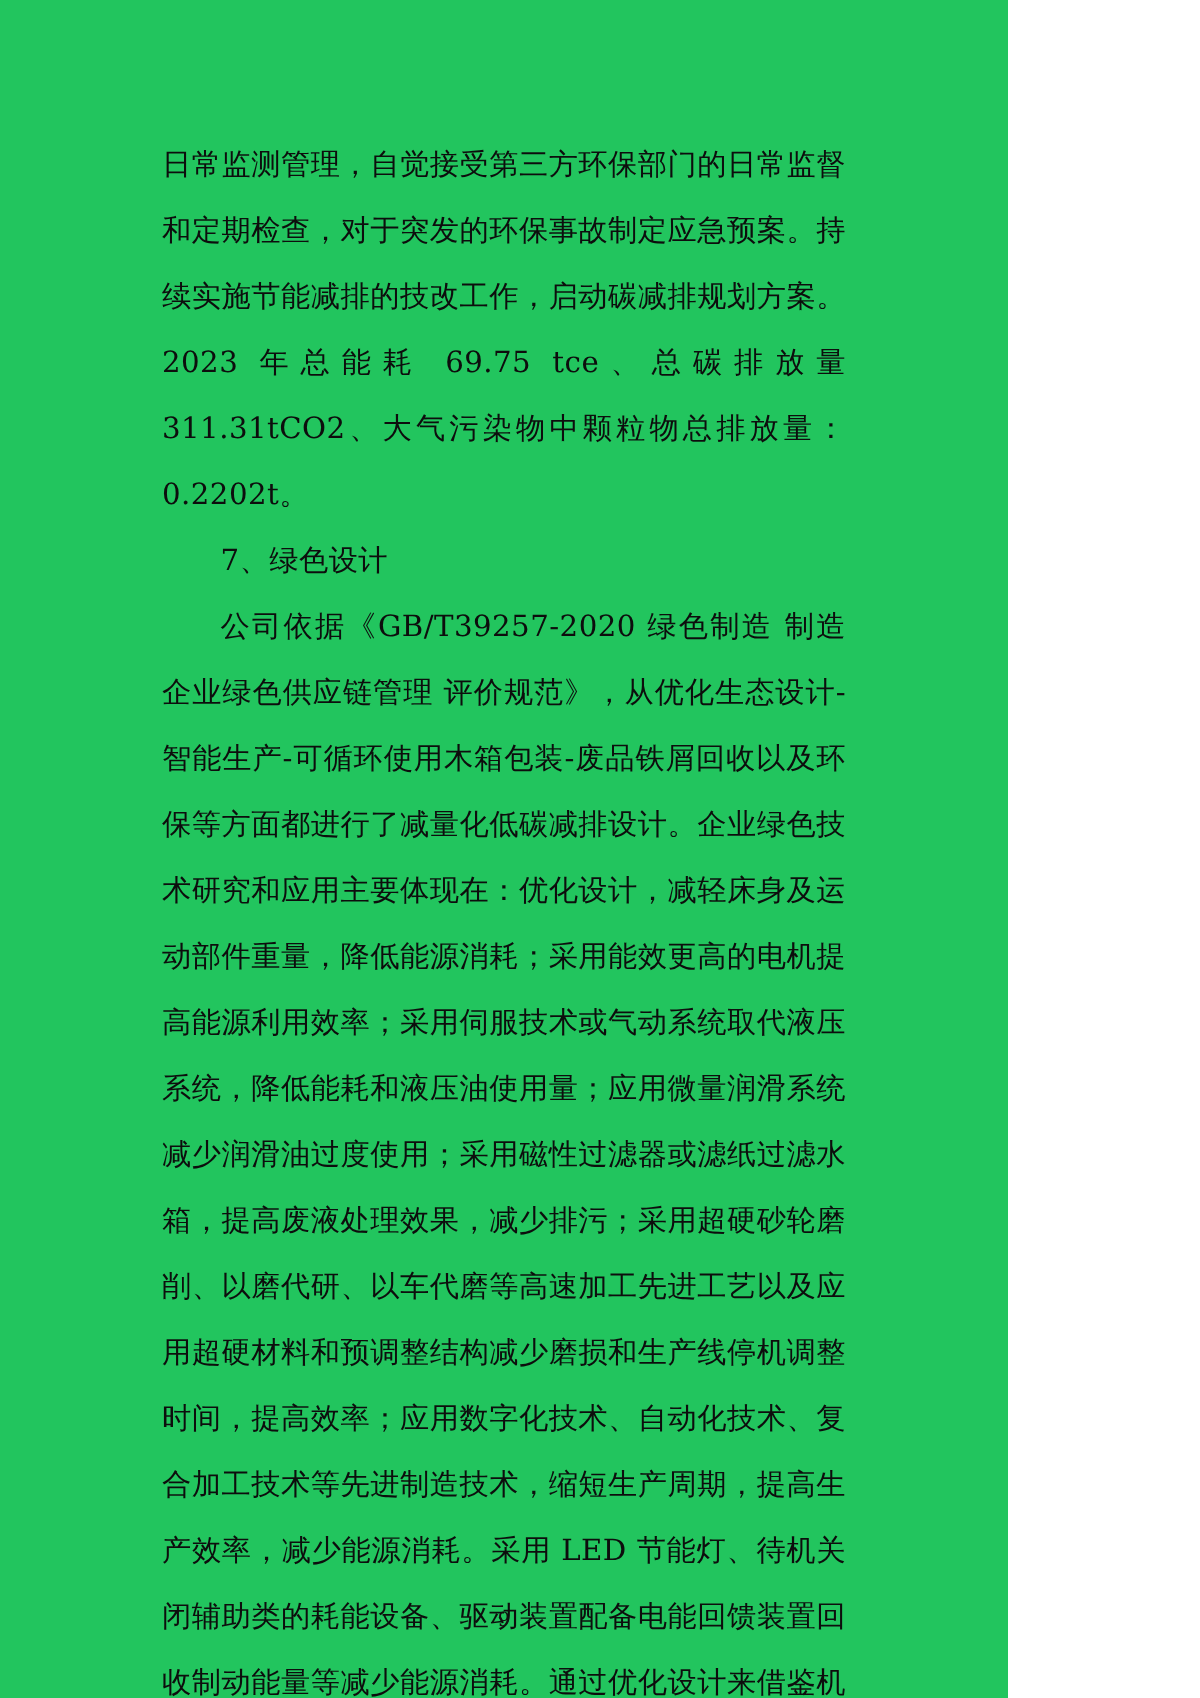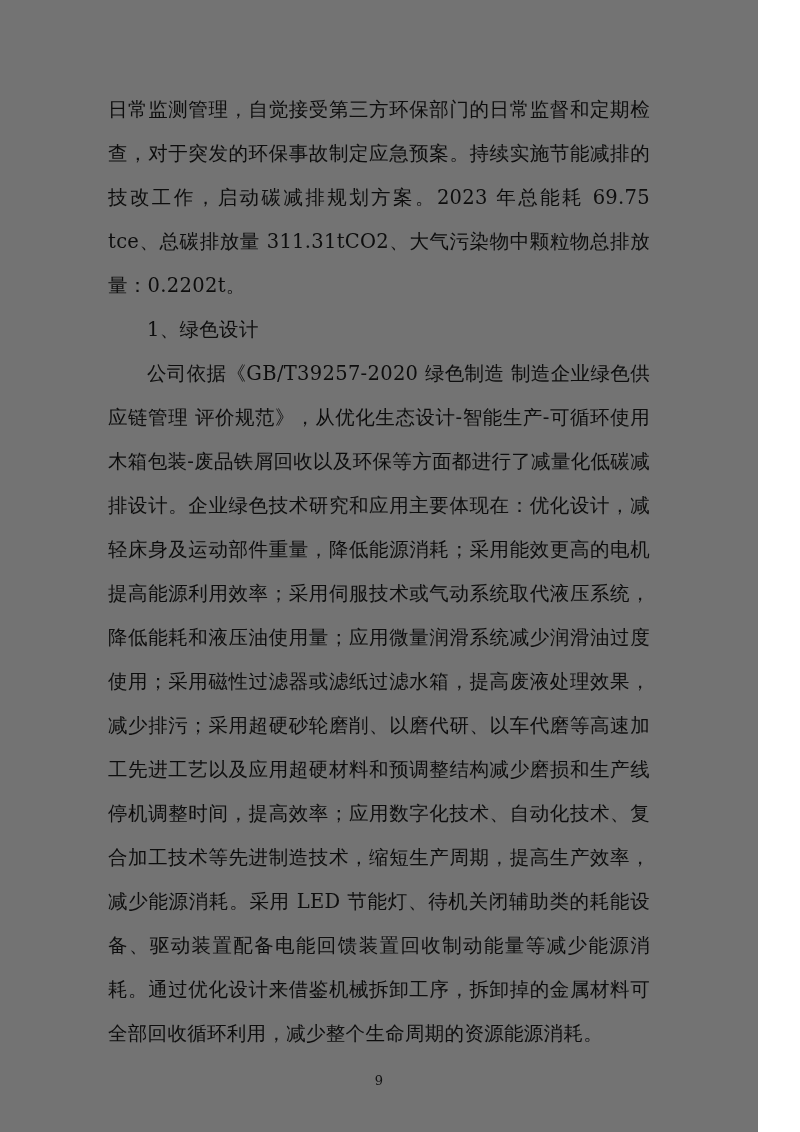--- a/index.html
+++ b/index.html
@@ -12,23 +12,23 @@
     height: 1132px;
     position: relative;
     font-family: "DejaVu Serif", "Liberation Serif", serif;
     color: #000000;
     overflow: hidden;
   }
   .page {
     position: absolute;
     top: 0;
     left: 0;
-    width: 758px;
+    width: 672px;
     height: 1132px;
-    background: #737373;
+    background: #22c55e;
     box-sizing: border-box;
     padding: 88px 108px 40px 108px;
   }
   .doc-body {
     font-size: 19.5px;
     line-height: 44px;
     text-align: justify;
     text-justify: inter-ideograph;
     letter-spacing: 0.3px;
     color: #0d0d0d;
@@ -52,17 +52,17 @@
     font-family: "DejaVu Serif", "Liberation Serif", serif;
     color: #111111;
   }
 </style>
 </head>
 <body>
 
 <div class="page">
   <div class="doc-body">
     <p class="para first">日常监测管理，自觉接受第三方环保部门的日常监督和定期检查，对于突发的环保事故制定应急预案。持续实施节能减排的技改工作，启动碳减排规划方案。2023 年总能耗 69.75 tce、总碳排放量 311.31tCO2、大气污染物中颗粒物总排放量：0.2202t。</p>
-    <p class="para">1、绿色设计</p>
+    <p class="para">7、绿色设计</p>
     <p class="para">公司依据《GB/T39257-2020 绿色制造 制造企业绿色供应链管理 评价规范》，从优化生态设计-智能生产-可循环使用木箱包装-废品铁屑回收以及环保等方面都进行了减量化低碳减排设计。企业绿色技术研究和应用主要体现在：优化设计，减轻床身及运动部件重量，降低能源消耗；采用能效更高的电机提高能源利用效率；采用伺服技术或气动系统取代液压系统，降低能耗和液压油使用量；应用微量润滑系统减少润滑油过度使用；采用磁性过滤器或滤纸过滤水箱，提高废液处理效果，减少排污；采用超硬砂轮磨削、以磨代研、以车代磨等高速加工先进工艺以及应用超硬材料和预调整结构减少磨损和生产线停机调整时间，提高效率；应用数字化技术、自动化技术、复合加工技术等先进制造技术，缩短生产周期，提高生产效率，减少能源消耗。采用 LED 节能灯、待机关闭辅助类的耗能设备、驱动装置配备电能回馈装置回收制动能量等减少能源消耗。通过优化设计来借鉴机械拆卸工序，拆卸掉的金属材料可全部回收循环利用，减少整个生命周期的资源能源消耗。</p>
   </div>
   <div class="page-number">9</div>
 </div>
 
 </body></html>

